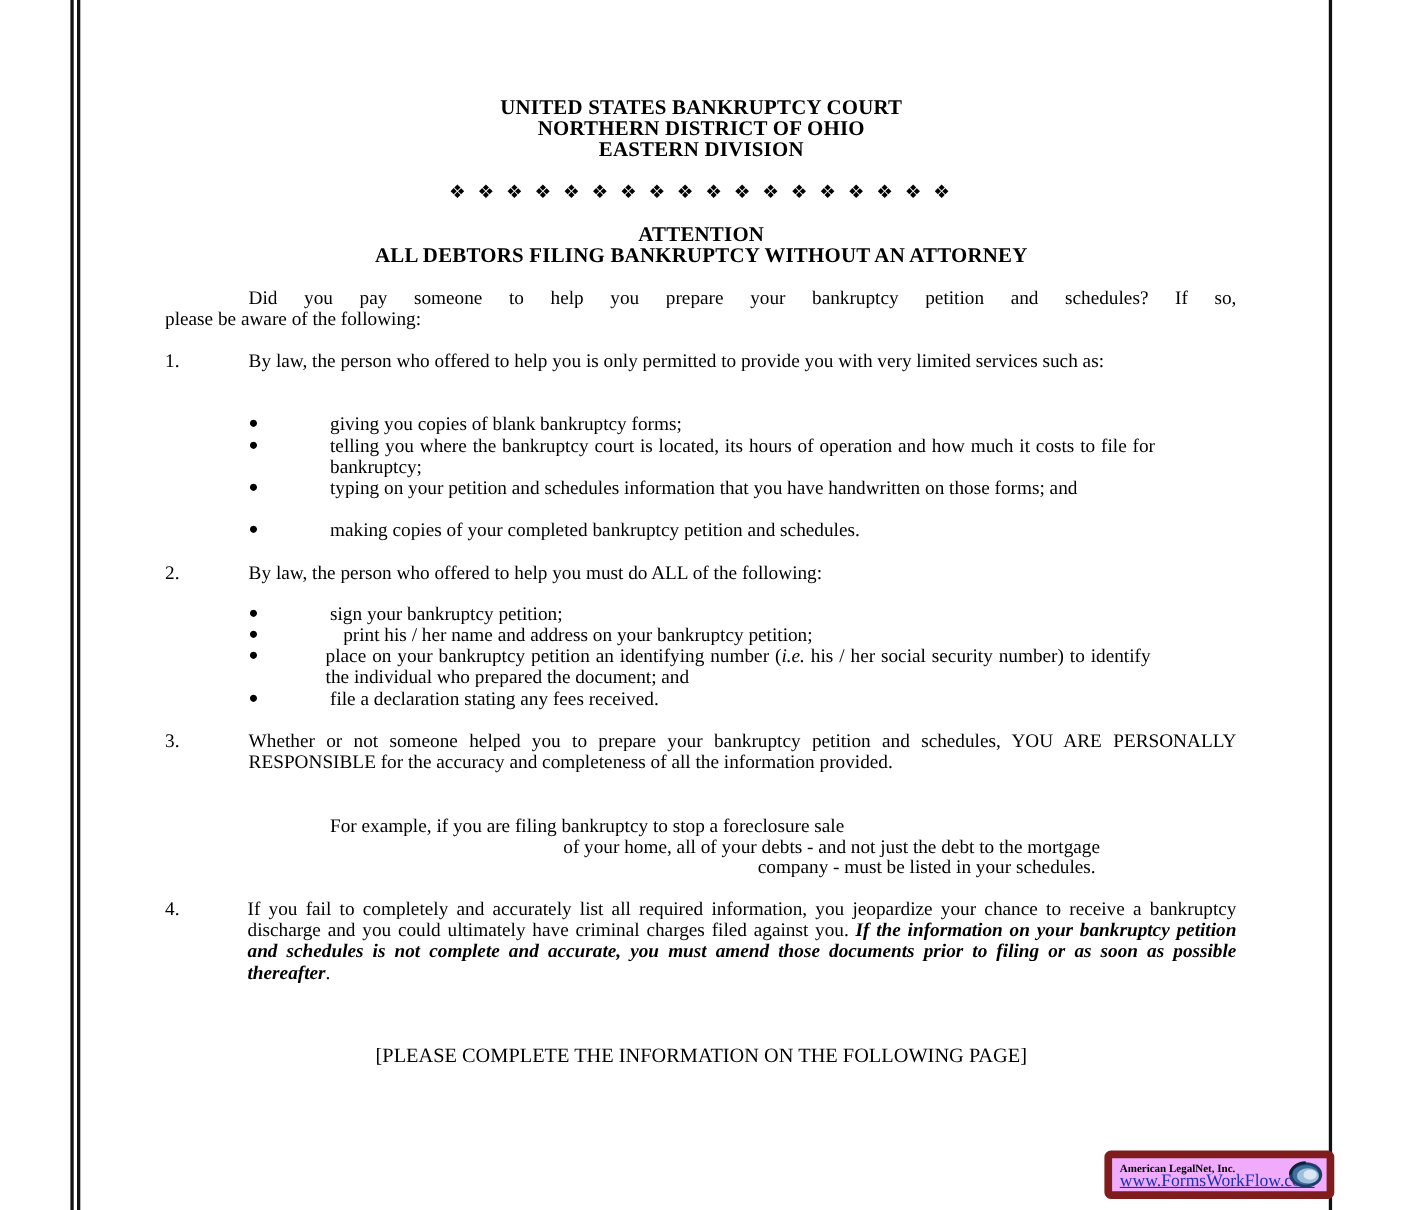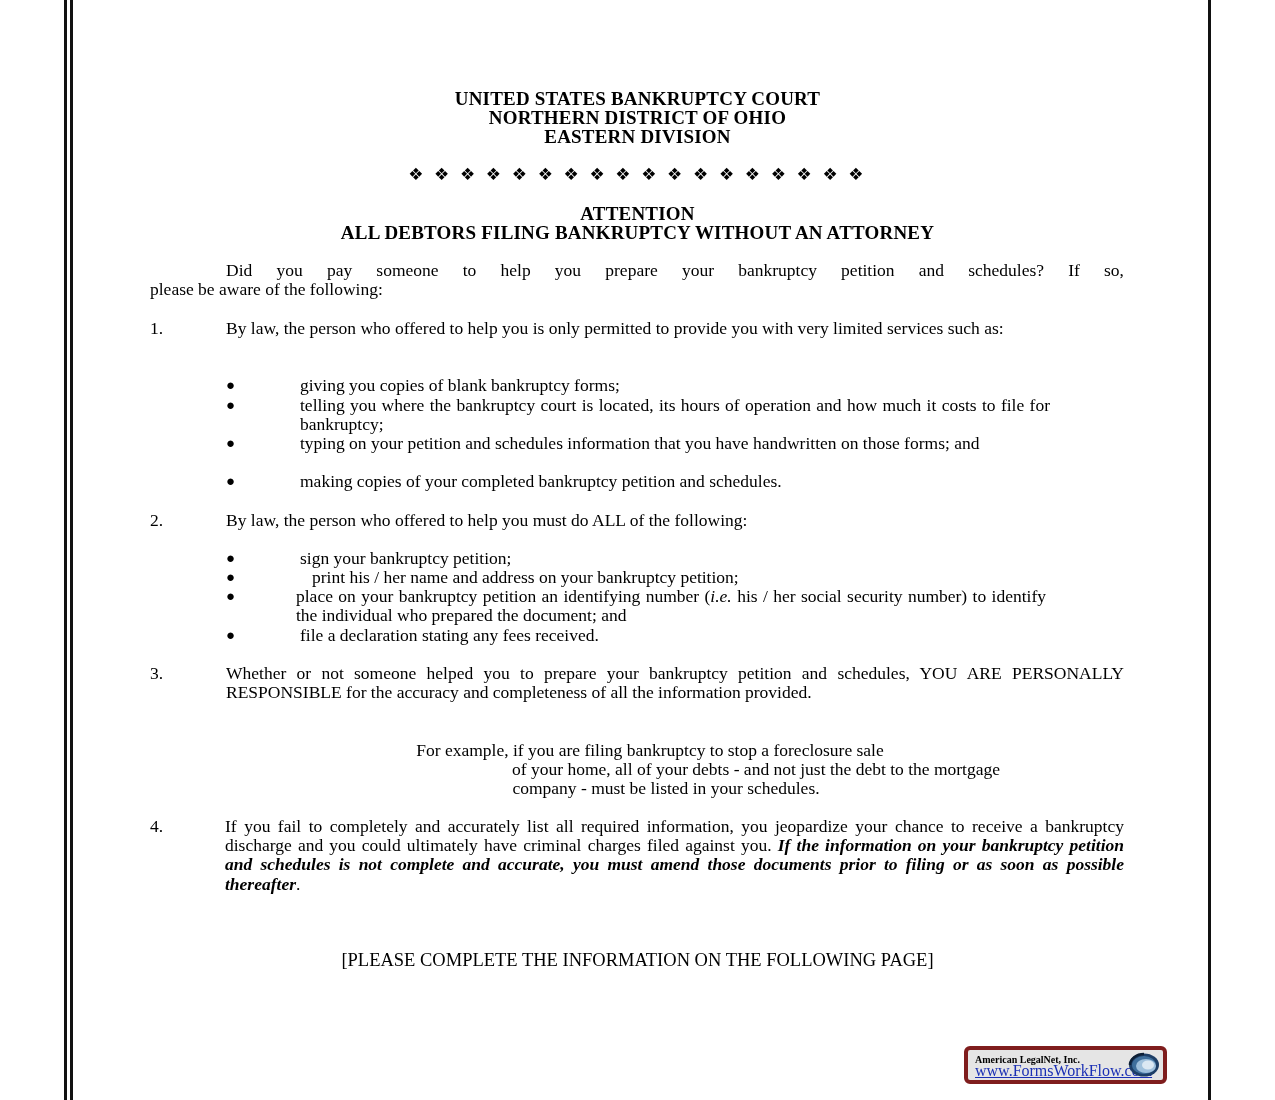--- a/index.html
+++ b/index.html
@@ -17,22 +17,22 @@
 
   .p { position:absolute; font-size:17.5px; line-height:19.2px; text-align:justify; }
   .justify-last { text-align-last:justify; }
   .num { position:absolute; left:150px; font-size:17.5px; line-height:19.2px; }
   .bullet { position:absolute; left:226px; font-size:15px; line-height:19.2px; }
   .bi { font-weight:bold; font-style:italic; }
 
   .footer-note { position:absolute; left:0; width:1275px; text-align:center; top:950px;
                  font-size:18.5px; line-height:20px; }
 
-  .badge { position:absolute; left:964px; top:1046px; width:195px; height:30px;
-           border:4px solid #7f1d1d; border-radius:6px; background:#e5e5e5; }
+  .badge { position:absolute; left:1004px; top:1046px; width:195px; height:30px;
+           border:7px solid #7f1d1d; border-radius:6px; background:#f0abfc; }
   .badge .co { position:absolute; left:7px; top:4px; font-size:10px; font-weight:bold; line-height:11px; }
   .badge .url { position:absolute; left:7px; top:15px; font-size:16px; line-height:11px; color:#1a2fb5;
                 text-decoration:underline; }
   .badge .globe { position:absolute; right:3px; top:2px; width:34px; height:26px; }
 </style>
 </head>
 <body>
 
 <div class="vline vl1"></div>
 <div class="vline vl2"></div>
@@ -70,23 +70,23 @@
 <div class="bullet" style="top:568px;">●</div>
 <div class="p" style="left:300px; width:750px; top:568px;margin-left:12px;">print his / her name and address on your bankruptcy petition;</div>
 <div class="bullet" style="top:587px;">●</div>
 <div class="p" style="left:296px; width:750px; top:587px;"><span>place on your bankruptcy petition an identifying number (</span><i>i.e.</i><span> his / her social security number) to identify the individual who prepared the document; and</span></div>
 <div class="bullet" style="top:626px;">●</div>
 <div class="p" style="left:300px; width:750px; top:626px;">file a declaration stating any fees received.</div>
 
 <div class="num" style="top:664px;">3.</div>
 <div class="p" style="left:226px; width:898px; top:664px;">Whether or not someone helped you to prepare your bankruptcy petition and schedules, YOU ARE PERSONALLY RESPONSIBLE for the accuracy and completeness of all the information provided.</div>
 
-<div class="p" style="left:300px; width:700px; top:741px; text-align:center;">For example, if you are filing bankruptcy to stop a foreclosure sale</div>
+<div class="p" style="left:300px; width:700px; top:741px; text-align:left;">For example, if you are filing bankruptcy to stop a foreclosure sale</div>
 <div class="p" style="left:300px; width:700px; top:760px; text-align:right;">of your home, all of your debts - and not just the debt to the mortgage</div>
-<div class="p" style="left:316px; width:700px; top:779px; text-align:center;">company - must be listed in your schedules.</div>
+<div class="p" style="left:296px; width:700px; top:779px; text-align:right;">company - must be listed in your schedules.</div>
 
 <div class="num" style="top:817px;">4.</div>
 <div class="p" style="left:225px; width:899px; top:817px;"><span>If you fail to completely and accurately list all required information, you jeopardize your chance to receive a bankruptcy discharge and you could ultimately have criminal charges filed against you.  </span><span class="bi">If the information on your bankruptcy petition and schedules is not complete and accurate, you must amend those documents prior to filing or as soon as possible thereafter</span><span>.</span></div>
 
 <div class="footer-note">[PLEASE COMPLETE THE INFORMATION ON THE FOLLOWING PAGE]</div>
 
 <div class="badge">
   <div class="co">American LegalNet, Inc.</div>
   <div class="url">www.FormsWorkFlow.com</div>
   <svg class="globe" viewBox="0 0 34 26">

